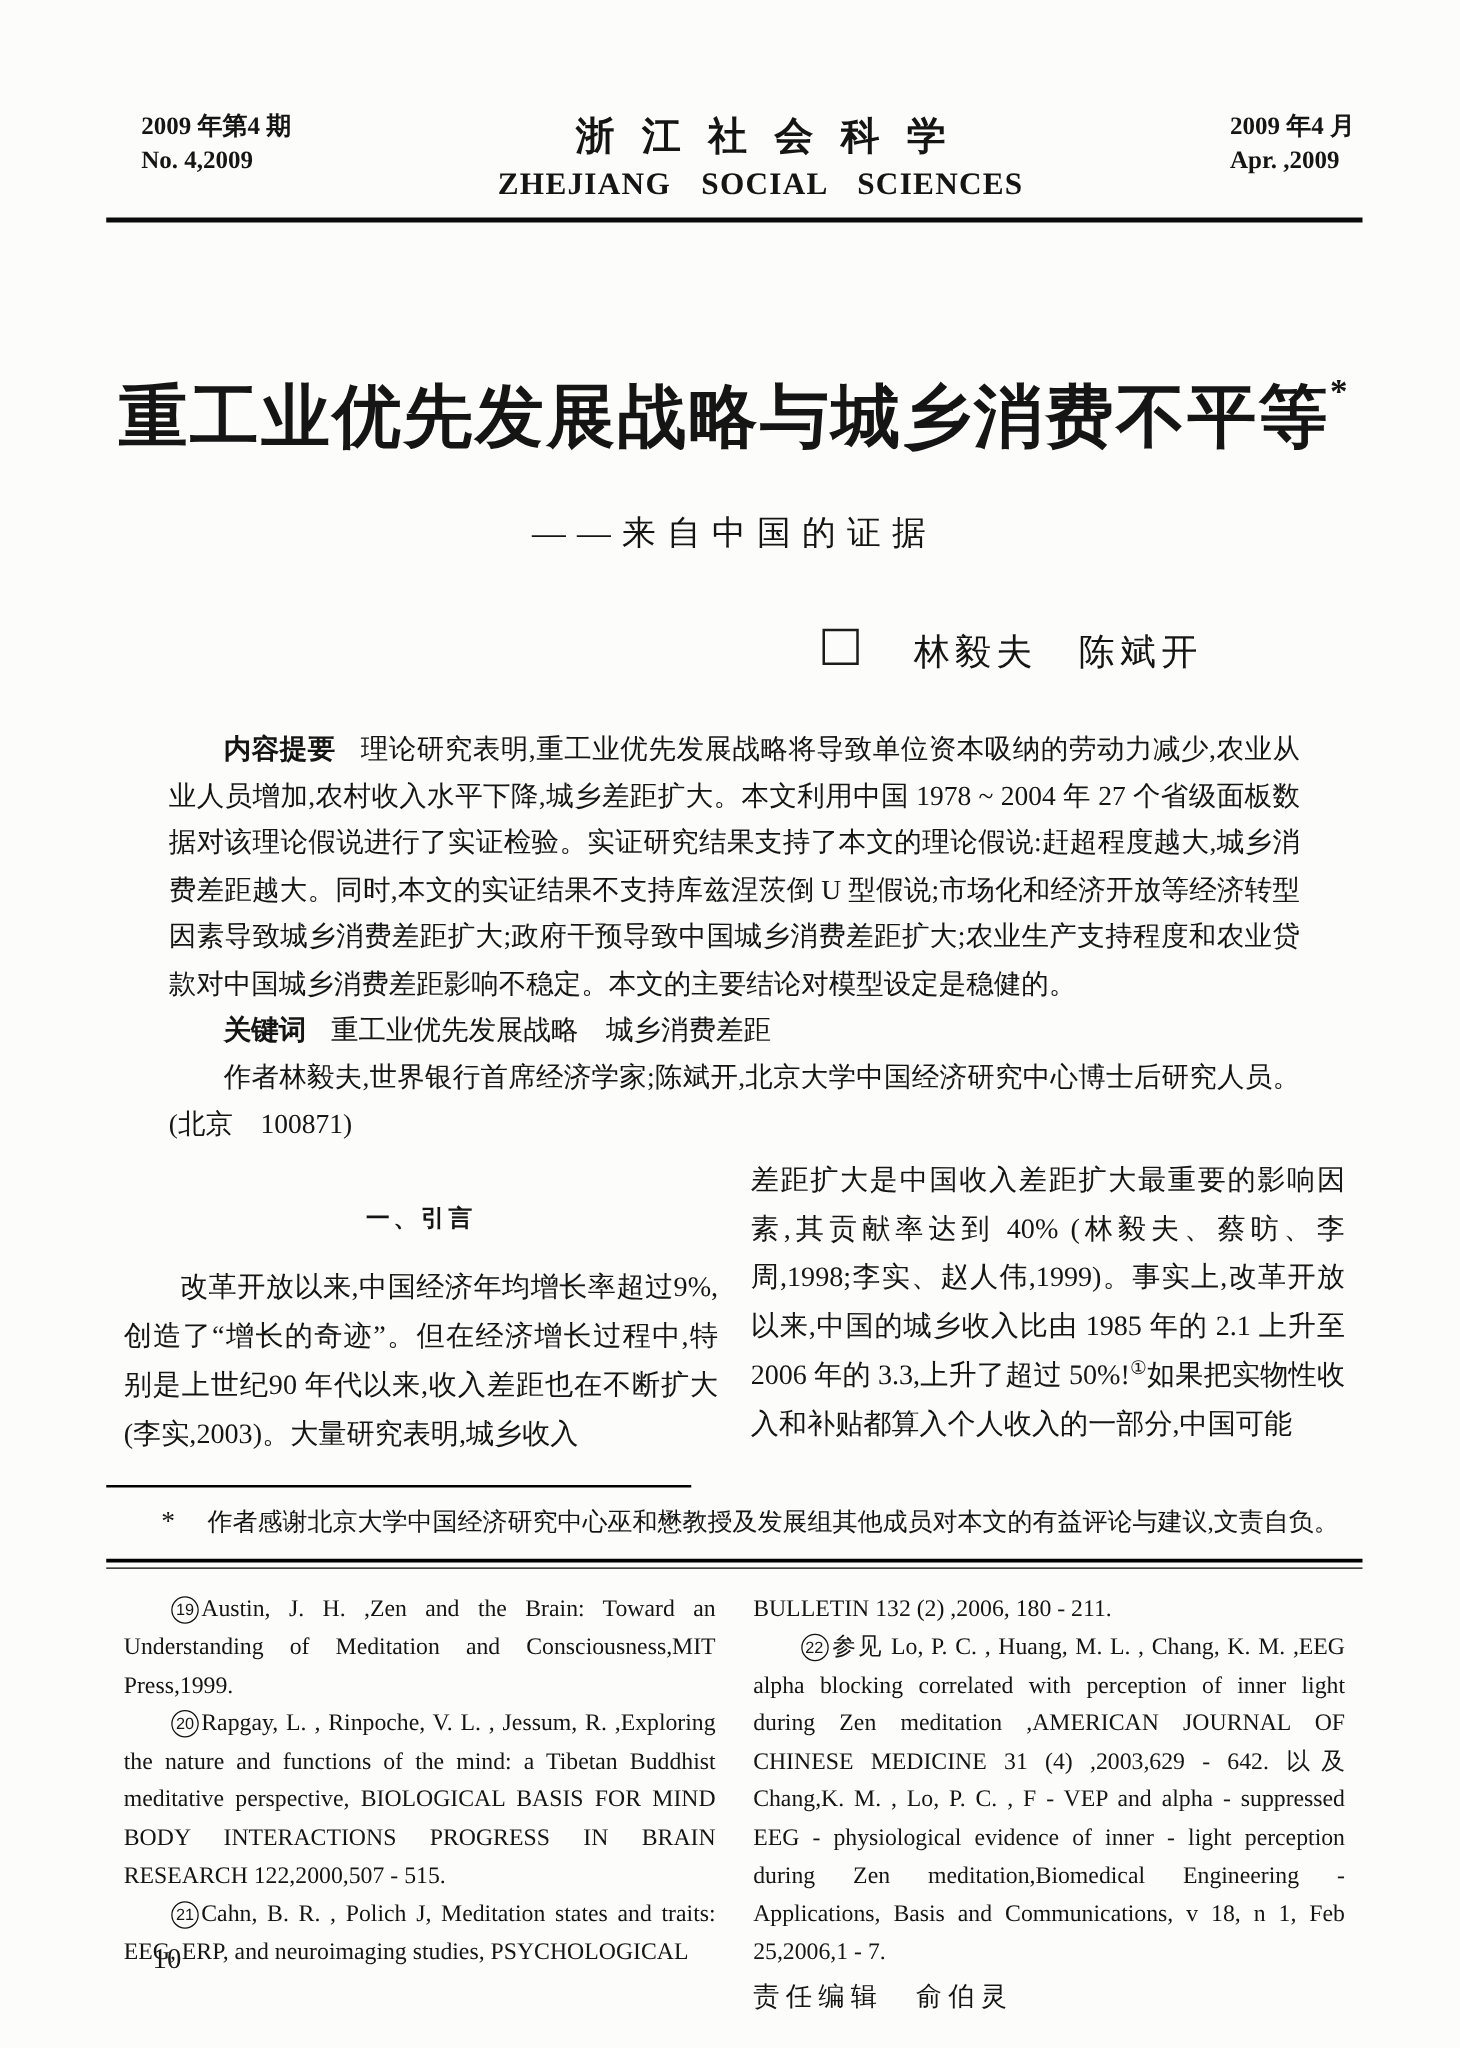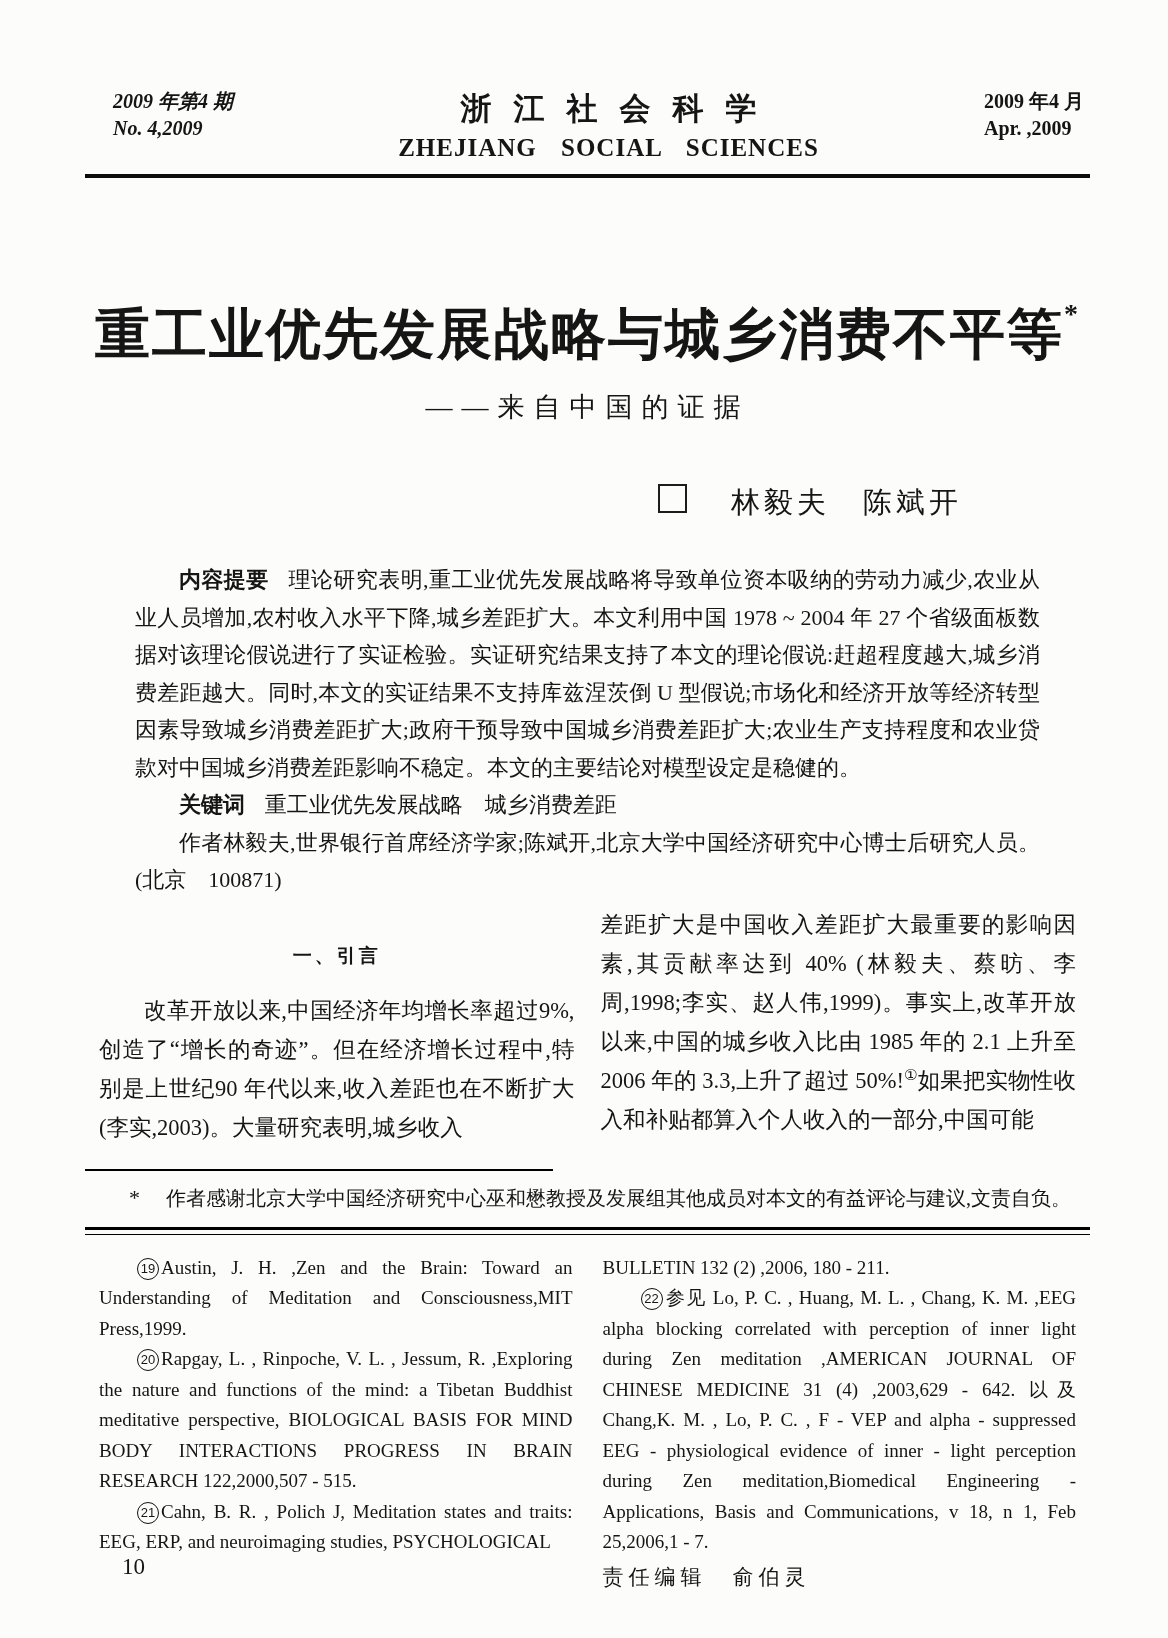--- a/index.html
+++ b/index.html
@@ -13,38 +13,38 @@
     padding: 88px 78px 0 85px;
     background: #fcfcfa;
     color: #151515;
     font-family: "Liberation Serif", "DejaVu Serif", serif;
     overflow: hidden;
   }
 
   
   .jheader { display: flex; justify-content: space-between; align-items: flex-start; }
   .jh-left, .jh-right { font-size: 20px; font-weight: bold; line-height: 27px; }
-  .jh-left { padding-left: 28px; font-style: italic; }
+  .jh-left { padding-left: 28px; }
   .jh-right { text-align: left; padding-right: 6px; }
   .jh-center { text-align: center; }
   .jh-cn { font-size: 31px; font-weight: bold; letter-spacing: 22px; text-indent: 22px; font-family: "Liberation Sans", sans-serif; }
   .jh-en { font-size: 25px; font-weight: bold; word-spacing: 17px; margin-top: 4px; letter-spacing: 1px; }
   .header-rule { margin-top: 12px; border-top: 4px solid #0b0b0b; }
 
   
   .title {
     margin: 100px 0 0;
     text-align: center;
     font-size: 55px;
     font-weight: 900;
     letter-spacing: 2px;
     line-height: 72px;
   }
   .title-star { font-size: 28px; vertical-align: 30px; font-weight: bold; }
-  .subtitle { margin-top: 18px; text-align: center; font-size: 27px; letter-spacing: 9px; }
+  .subtitle { margin-top: 38px; text-align: center; font-size: 27px; letter-spacing: 9px; }
 
   .authors { margin-top: 58px; text-align: right; padding-right: 128px; font-size: 29px; letter-spacing: 4px; }
   .author-box { display: inline-block; width: 25px; height: 25px; border: 2.5px solid #1c1c1c; margin-right: 44px; vertical-align: -1px; }
 
   
   .abstract { margin: 38px 50px 0; font-size: 22px; line-height: 37.5px; text-align: justify; }
   .ab-p { margin: 0; text-indent: 2em; }
   .ab-label { font-weight: bold; font-family: "Liberation Sans", sans-serif; margin-right: 0.9em; }
 
   

